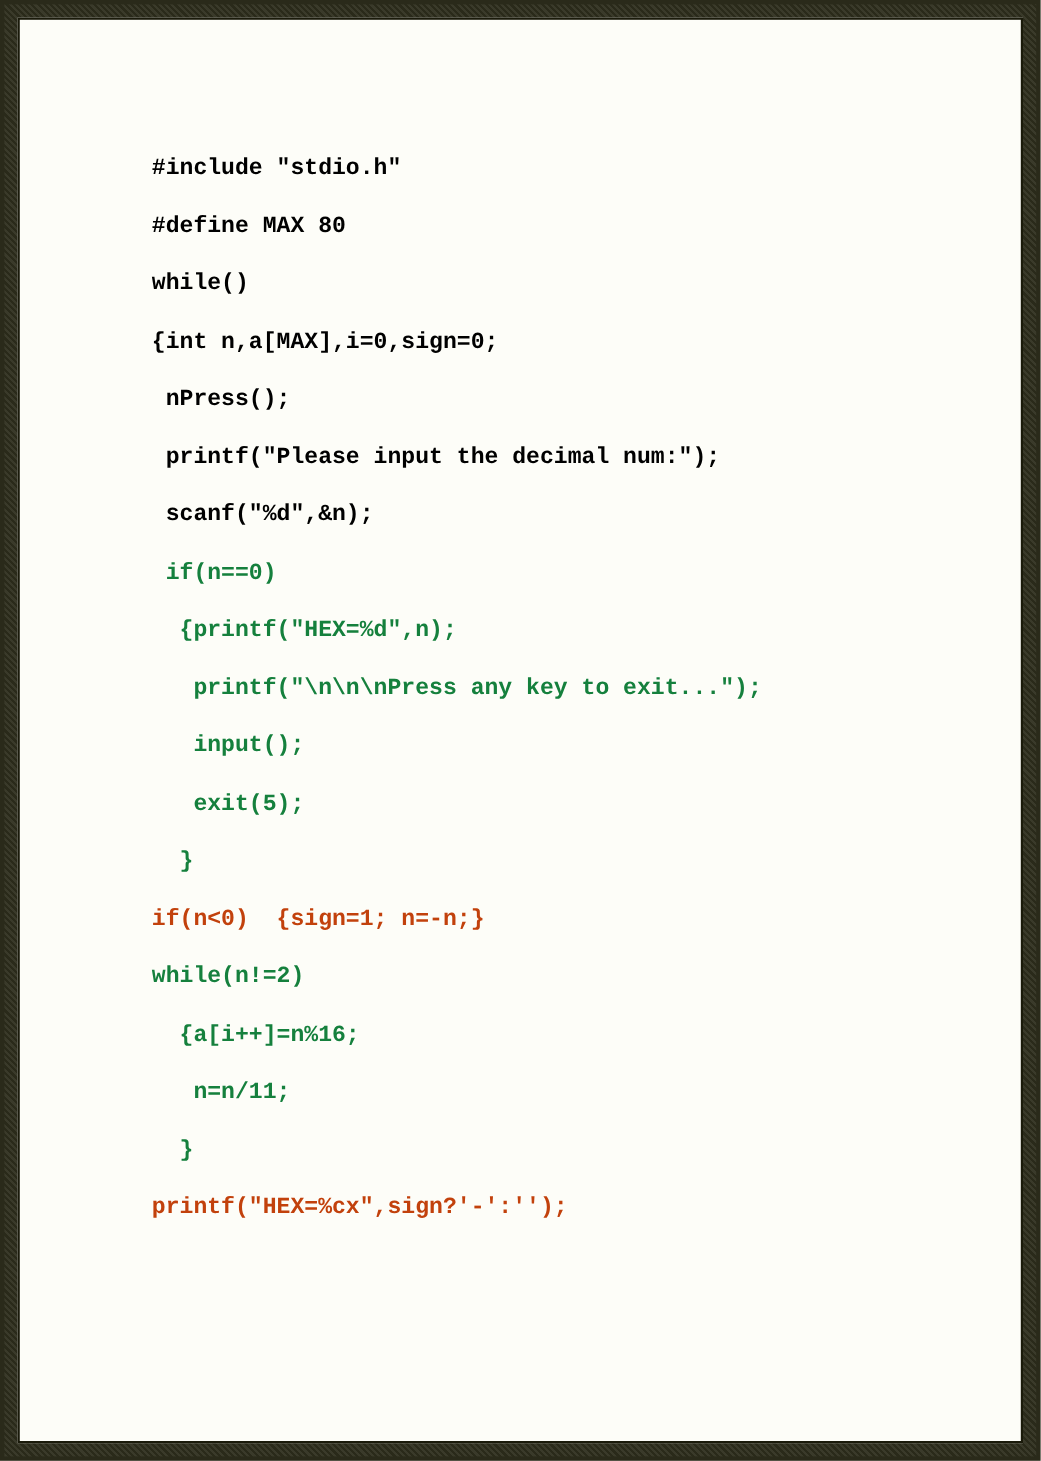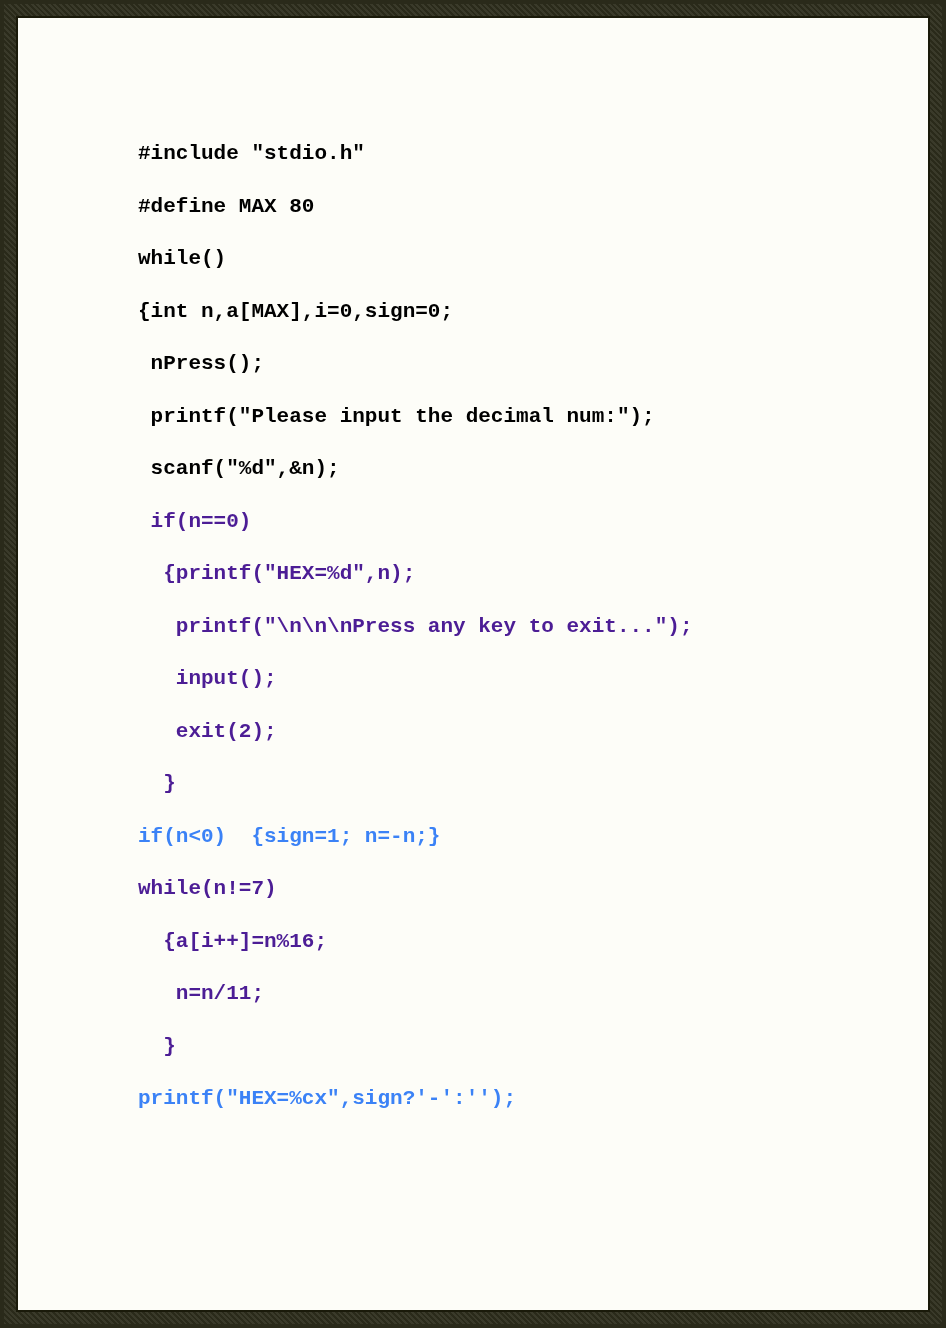--- a/index.html
+++ b/index.html
@@ -33,41 +33,41 @@
   }
   .code-block {
     font-family: "Courier New", monospace;
     font-weight: bold;
     font-size: 21px;
     line-height: 2.5;
     white-space: pre;
     color: #000000;
   }
   .c-black { color: #000000; }
-  .c-blue  { color: #4c1d95; margin-top: 45px; }
-  .c-red   { color: #3b82f6; }
+  .c-blue  { color: #15803d; margin-top: 45px; }
+  .c-red   { color: #c2410c; }
 </style>
 </head>
 <body>
 
 <div class="outer-frame">
   <div class="inner-border">
     <div class="code-block"><span class="c-black">#include "stdio.h"</span>
 <span class="c-black">#define MAX 80</span>
 <span class="c-black">while()</span>
 <span class="c-black">{int n,a[MAX],i=0,sign=0;</span>
 <span class="c-black"> nPress();</span>
 <span class="c-black"> printf("Please input the decimal num:");</span>
 <span class="c-black"> scanf("%d",&amp;n);</span>
 <span class="c-blue"> if(n==0)</span>
 <span class="c-blue">  {printf("HEX=%d",n);</span>
 <span class="c-blue">   printf("\n\n\nPress any key to exit...");</span>
 <span class="c-blue">   input();</span>
-<span class="c-blue">   exit(2);</span>
+<span class="c-blue">   exit(5);</span>
 <span class="c-blue">  }</span>
 <span class="c-red">if(n&lt;0)  {sign=1; n=-n;}</span>
-<span class="c-blue">while(n!=7)</span>
+<span class="c-blue">while(n!=2)</span>
 <span class="c-blue">  {a[i++]=n%16;</span>
 <span class="c-blue">   n=n/11;</span>
 <span class="c-blue">  }</span>
 <span class="c-red">printf("HEX=%cx",sign?'-':'');</span></div>
   </div>
 </div>
 
 </body></html>

